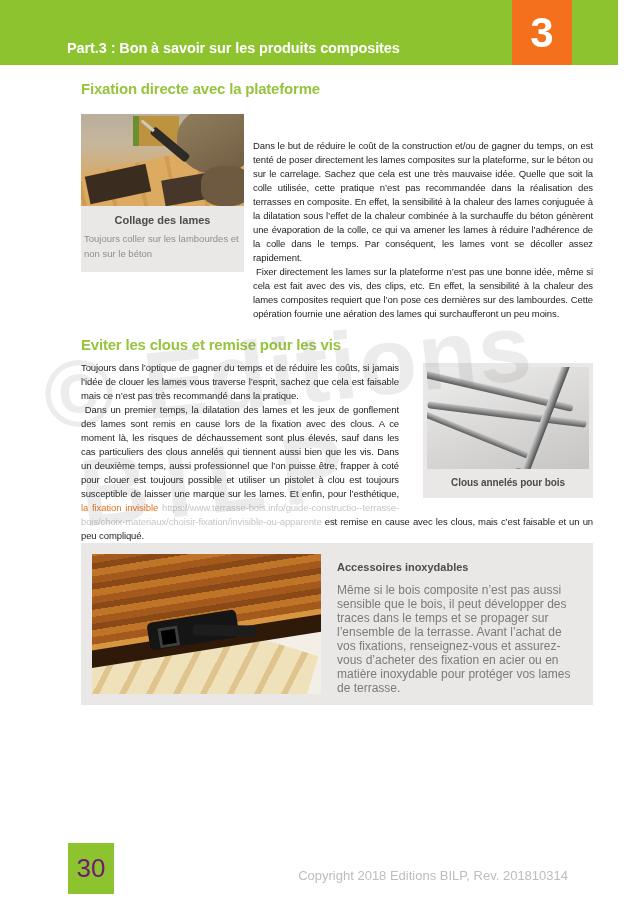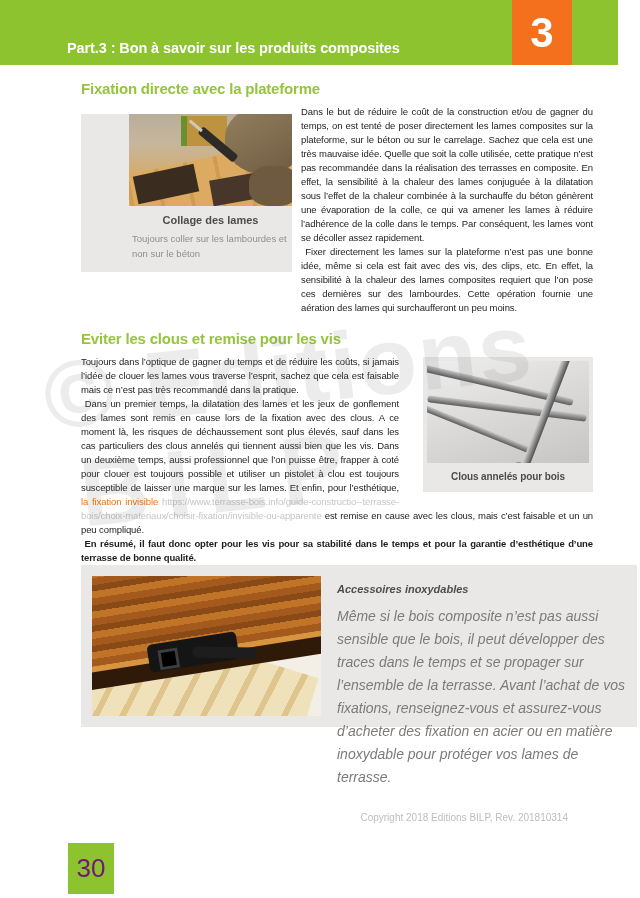--- a/index.html
+++ b/index.html
@@ -16,67 +16,67 @@
   .chapter-badge{position:absolute;left:512px;top:0;width:60px;height:65px;background:#f4701d;
     color:#ffffff;font-weight:bold;font-size:42px;display:flex;align-items:center;justify-content:center;}
   
   .content{position:absolute;top:65px;left:81px;width:512px;z-index:1;}
   .section-heading{margin:15px 0 8px;font-size:15px;font-weight:bold;color:#96c43e;letter-spacing:-0.2px;}
   .body-text{font-size:9.5px;line-height:14px;color:#1d1d1d;text-align:justify;letter-spacing:-0.1px;}
   .body-text p{margin:0;}
   
   .row1{display:flex;align-items:flex-start;}
   .card{background:#e9e8e6;}
-  .card1{width:163px;flex:none;margin-top:9px;padding-bottom:11px;padding-left:48px;}
+  .card1{width:163px;flex:none;margin-top:9px;padding-bottom:11px;}
   .photo1{height:92px;position:relative;overflow:hidden;background:linear-gradient(180deg,#b9ae9c 0%,#c6b69c 32%,#d3ad73 62%,#c79a58 100%);}
   .p1-ply{position:absolute;left:-24px;top:42px;width:230px;height:84px;transform:rotate(-12deg);
     background:repeating-linear-gradient(90deg,#dcab61 0 26px,#cf9c52 26px 30px);}
   .p1-gap1{position:absolute;left:6px;top:56px;width:62px;height:28px;transform:rotate(-12deg);background:#3a2d20;}
   .p1-gap2{position:absolute;left:82px;top:62px;width:52px;height:26px;transform:rotate(-10deg);background:#46372a;}
   .p1-box{position:absolute;left:52px;top:2px;width:40px;height:30px;background:#bd9340;border-left:6px solid #6a8f2f;}
   .p1-person{position:absolute;left:96px;top:-6px;width:74px;height:66px;border-radius:45% 30% 40% 50%;
     background:linear-gradient(150deg,#93805f,#6f5b41);}
   .p1-knee{position:absolute;left:120px;top:52px;width:50px;height:40px;border-radius:40%;background:#6e5a40;}
   .p1-gun{position:absolute;left:66px;top:26px;width:46px;height:9px;background:#2e2a25;transform:rotate(40deg);border-radius:3px;}
   .p1-gun:after{content:"";position:absolute;left:-14px;top:3px;width:16px;height:3px;background:#cfc9bd;}
   
-  .col1{flex:1;margin-left:9px;}
+  .col1{flex:1;margin-left:9px;margin-top:34px;}
   
   .card2{float:right;width:170px;margin:2px 0 6px 24px;padding:4px 4px 0 4px;box-sizing:border-box;}
   .photo2{height:102px;position:relative;overflow:hidden;background:linear-gradient(160deg,#eeeeee 0%,#d8d7d5 55%,#c6c5c3 100%);}
   .nail{position:absolute;height:7px;border-radius:3px;background:linear-gradient(180deg,#c4c4c4,#5a5a5a);}
   .n1{width:160px;left:-12px;top:20px;transform:rotate(13deg);}
   .n2{width:160px;left:0px;top:44px;transform:rotate(7deg);}
   .n4{width:130px;left:-18px;top:64px;transform:rotate(22deg);height:6px;}
   .n3{position:absolute;width:8px;height:128px;left:116px;top:-16px;transform:rotate(21deg);
     background:linear-gradient(90deg,#d2d2d2,#4e4e4e);border-radius:3px;}
   .n3:after{content:"";position:absolute;left:-7px;bottom:-4px;width:22px;height:9px;border-radius:50%;background:#3c3c3c;}
   .cap2{text-align:center;font-size:10px;font-weight:bold;color:#4c4c4c;padding:7px 0 8px;}
   .link{color:#e8731f;text-decoration:none;cursor:pointer;}
   .url{color:#c6c6c6;word-break:break-all;}
   .summary{font-weight:bold;}
   
-  .card3{display:flex;box-sizing:border-box;width:556px;height:162px;padding:11px;font-style:italic;}
+  .card3{display:flex;box-sizing:border-box;width:512px;height:162px;padding:11px;}
   .photo3{width:229px;height:140px;flex:none;position:relative;overflow:hidden;background:#f3efe6;}
   .p3-pale{position:absolute;left:-16px;bottom:-46px;width:230px;height:120px;transform:rotate(17deg);
     background:repeating-linear-gradient(100deg,#efe2bb 0 18px,#dfc48e 18px 24px);}
   .p3-shadowgap{position:absolute;left:-20px;top:64px;width:290px;height:30px;transform:rotate(-9deg);background:#2f1a09;}
   .p3-plank{position:absolute;left:-20px;top:-34px;width:290px;height:104px;transform:rotate(-9deg);
     background:repeating-linear-gradient(0deg,#a55a1d 0 7px,#c07428 7px 14px,#8a4a18 14px 20px);
     border-bottom:6px solid #d99440;}
   .p3-clip{position:absolute;left:56px;top:62px;width:90px;height:28px;background:#151515;border-radius:5px;transform:rotate(-9deg);}
   .p3-clip:before{content:"";position:absolute;left:10px;top:7px;width:14px;height:14px;background:#000;border:3px solid #3d3d3d;}
   .p3-clip:after{content:"";position:absolute;left:44px;top:14px;width:64px;height:11px;background:#1d1d1d;border-radius:5px;transform:rotate(10deg);}
   .col3{margin-left:16px;flex:1;}
   .box-title{font-size:11px;font-weight:bold;color:#4d4d4d;margin:7px 0 10px;}
-  .box-para{font-size:14px;color:#7b7b7b;line-height:23px;}
+  .box-para{font-size:12px;color:#7b7b7b;line-height:14px;}
   
   .page-badge{position:absolute;left:68px;top:843px;width:46px;height:51px;background:#8cc32f;
     color:#701a75;font-size:26px;display:flex;align-items:center;justify-content:center;z-index:2;}
-  .copyright{position:absolute;top:812px;right:72px;font-size:10px;color:#bdbdbd;z-index:2;}
+  .copyright{position:absolute;top:868px;right:72px;font-size:13px;color:#bdbdbd;z-index:2;}
   
   .watermark{position:absolute;left:48px;top:322px;z-index:3;pointer-events:none;
     transform:rotate(-6deg);font-weight:bold;color:rgba(118,112,105,0.13);line-height:1.05;}
   .wm1{font-size:95px;letter-spacing:2px;}
   .wm2{font-size:95px;letter-spacing:16px;margin-left:26px;}
   .clearfix:after{content:"";display:block;clear:both;}
 </style>
 </head>
 <body>
 
@@ -116,21 +116,20 @@
       <div class="photo2">
         <div class="nail n1"></div>
         <div class="nail n2"></div>
         <div class="nail n4"></div>
         <div class="n3"></div>
       </div>
       <div class="cap2">Clous annelés pour bois</div>
     </div>
     <p>Toujours dans l’optique de gagner du temps et de réduire les coûts, si jamais l’idée de clouer les lames vous traverse l’esprit, sachez que cela est faisable mais ce n’est pas très recommandé dans la pratique.</p>
     <p><span>&nbsp;Dans un premier temps, la dilatation des lames et les jeux de gonflement des lames sont remis en cause lors de la fixation avec des clous. A ce moment là, les risques de déchaussement sont plus élevés, sauf dans les cas particuliers des clous annelés qui tiennent aussi bien que les vis. Dans un deuxième temps, aussi professionnel que l’on puisse être, frapper à coté pour clouer est toujours possible et utiliser un pistolet à clou est toujours susceptible de laisser une marque sur les lames. Et enfin, pour l’esthétique, </span><a class="link">la fixation invisible</a><span> </span><span class="url">https://www.terrasse-bois.info/guide-constructio--terrasse-bois/choix-materiaux/choisir-fixation/invisible-ou-apparente</span><span> est remise en cause avec les clous, mais c’est faisable et un un peu compliqué.</span></p>
-    <p class="summary">&nbsp;En résumé, il faut donc opter pour les vis pour sa stabilité dans le temps et pour la garantie d’esthétique d’une terrasse de bonne qualité.</p>
   </div>
 
 
   <div class="card card3">
     <div class="photo3">
       <div class="p3-pale"></div>
       <div class="p3-shadowgap"></div>
       <div class="p3-plank"></div>
       <div class="p3-clip"></div>
     </div>

